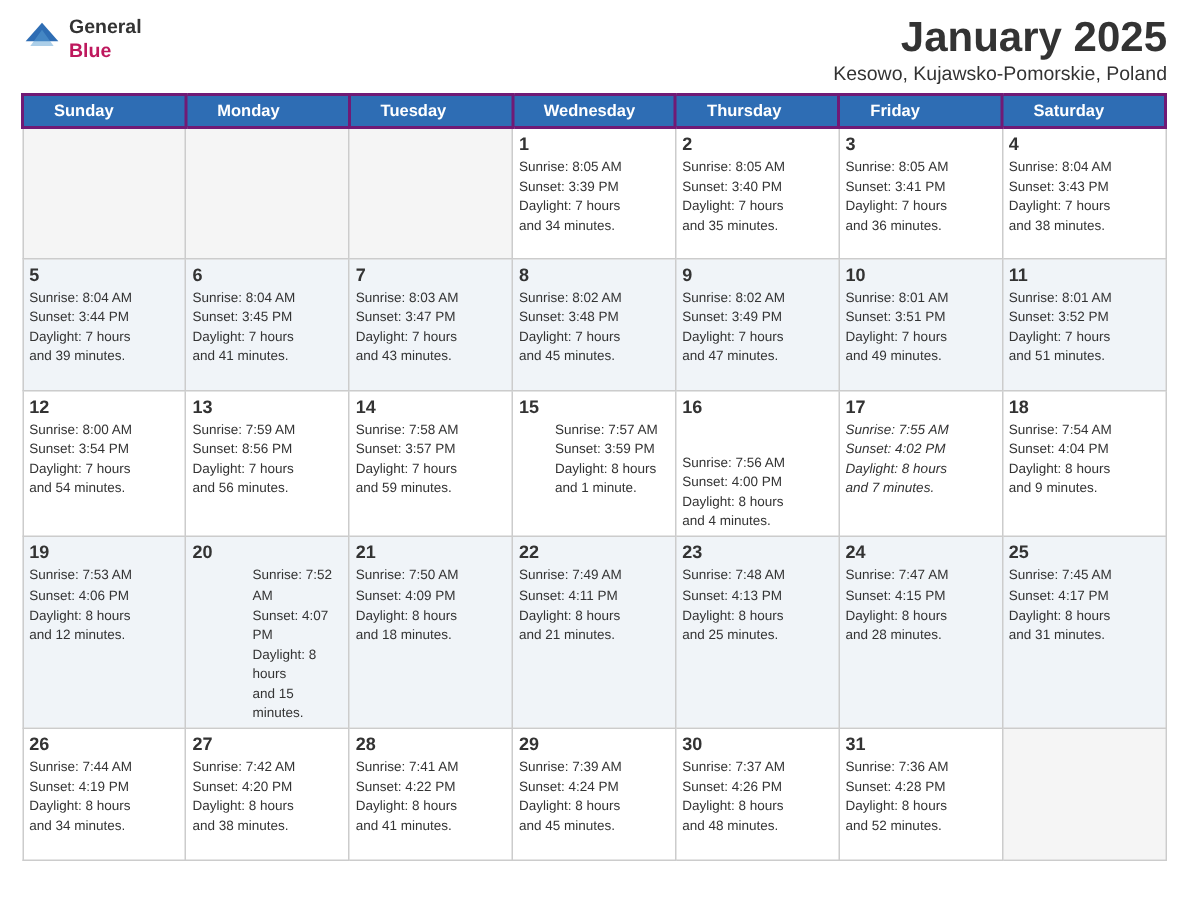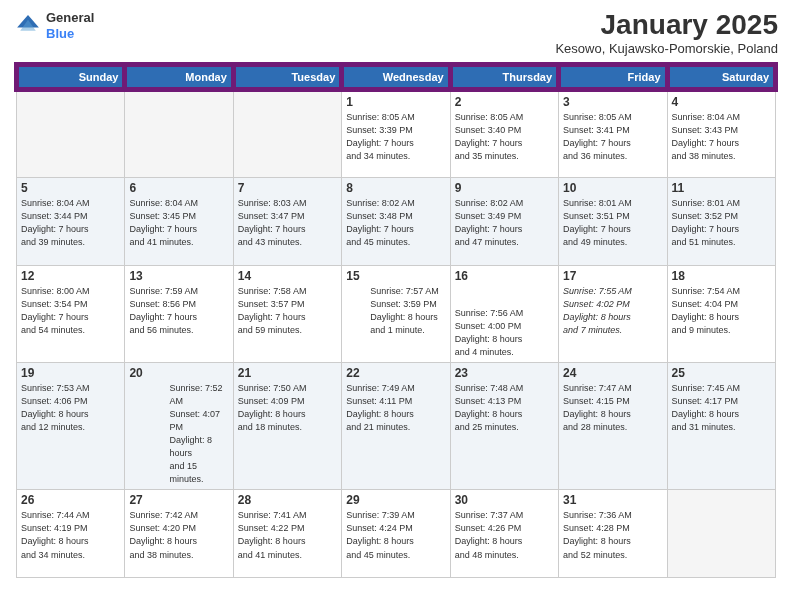--- a/index.html
+++ b/index.html
@@ -25,21 +25,21 @@
       display: flex;
       align-items: center;
       gap: 4px;
     }
     .logo-text {
       font-size: 13px;
       font-weight: bold;
       line-height: 1.2;
     }
     .logo-text .general { color: #333; }
-    .logo-text .blue { color: #3b82f6; }
+    .logo-text .blue { color: #be185d; }
     .logo-icon {
       width: 28px;
       height: 28px;
     }
     .title-block {
       text-align: right;
     }
     .month-title {
       font-size: 28px;
       font-weight: bold;
@@ -53,23 +53,23 @@
     .calendar {
       width: 100%;
       border-collapse: collapse;
       table-layout: fixed;
     }
     .calendar th {
       background: #2e6db4;
       color: #fff;
       font-size: 11px;
       font-weight: bold;
-      padding: 4px 4px;
-      text-align: right;
-      border: 5px solid #701a75;
+      padding: 4px 20px;
+      text-align: left;
+      border: 2px solid #701a75;
     }
     .calendar td {
       border: 1px solid #ccc;
       vertical-align: top;
       padding: 3px 4px;
       height: 88px;
       font-size: 9.5px;
       color: #333;
       background: #fff;
     }

